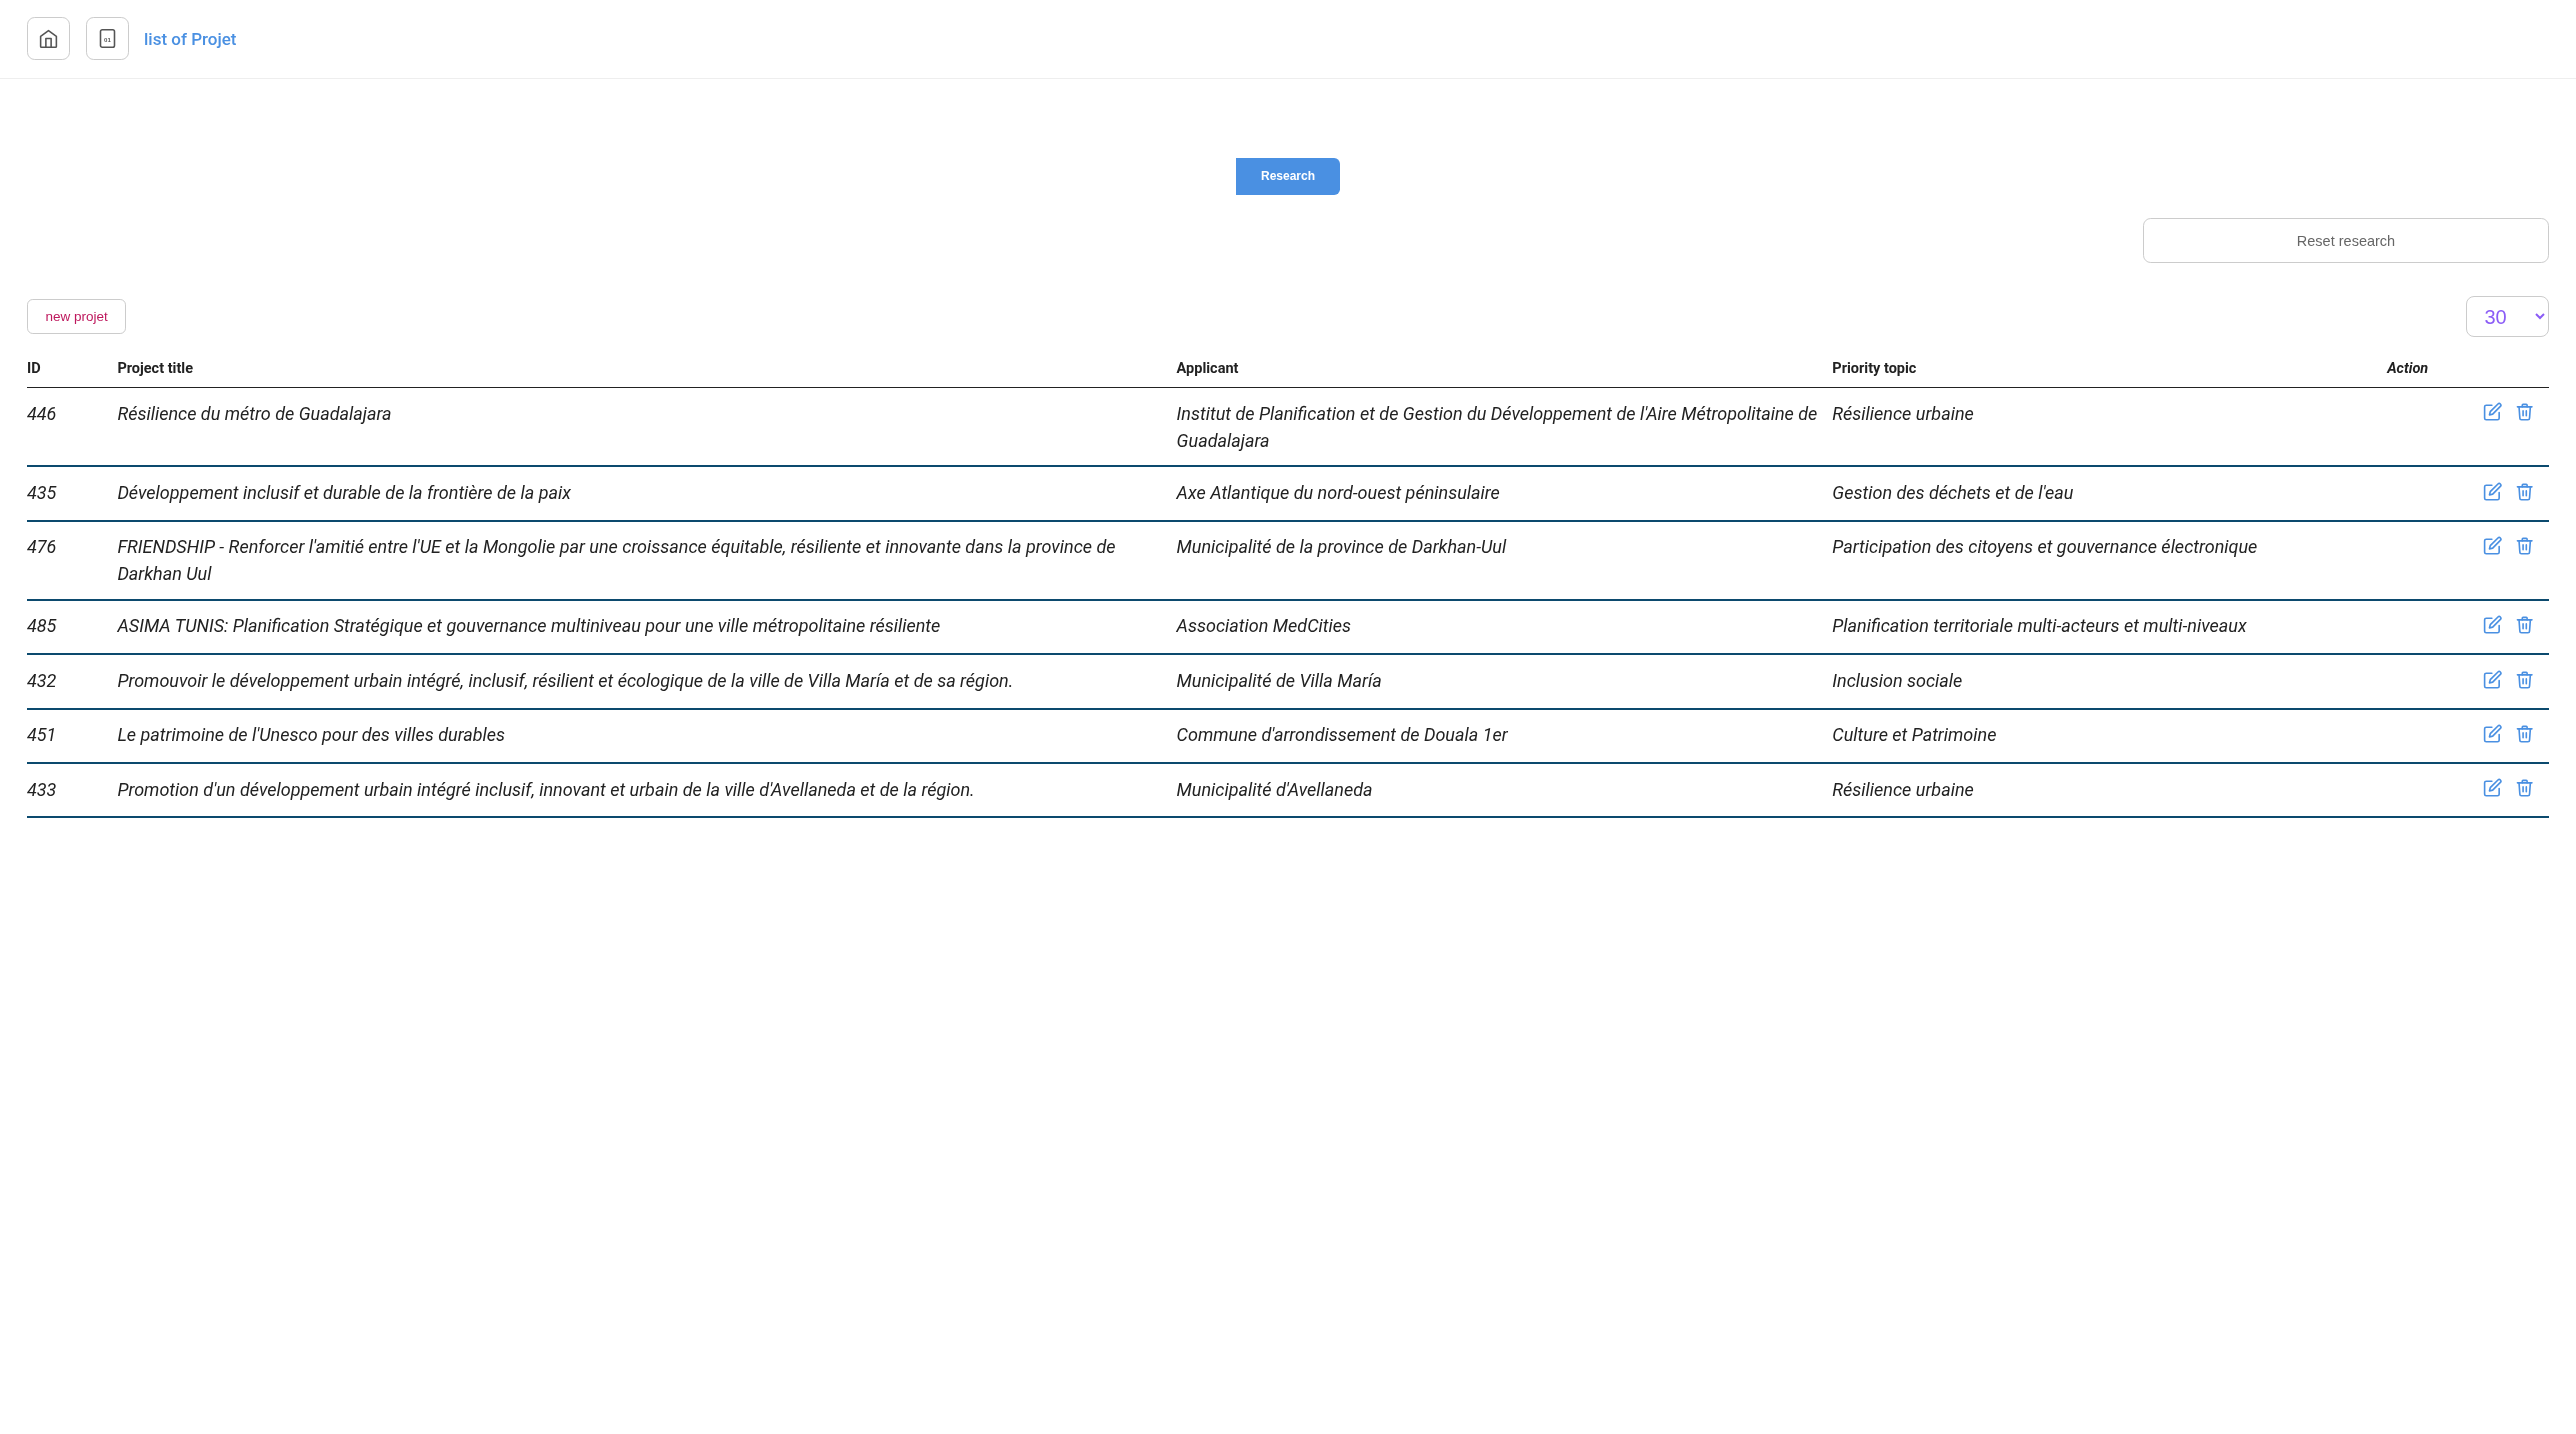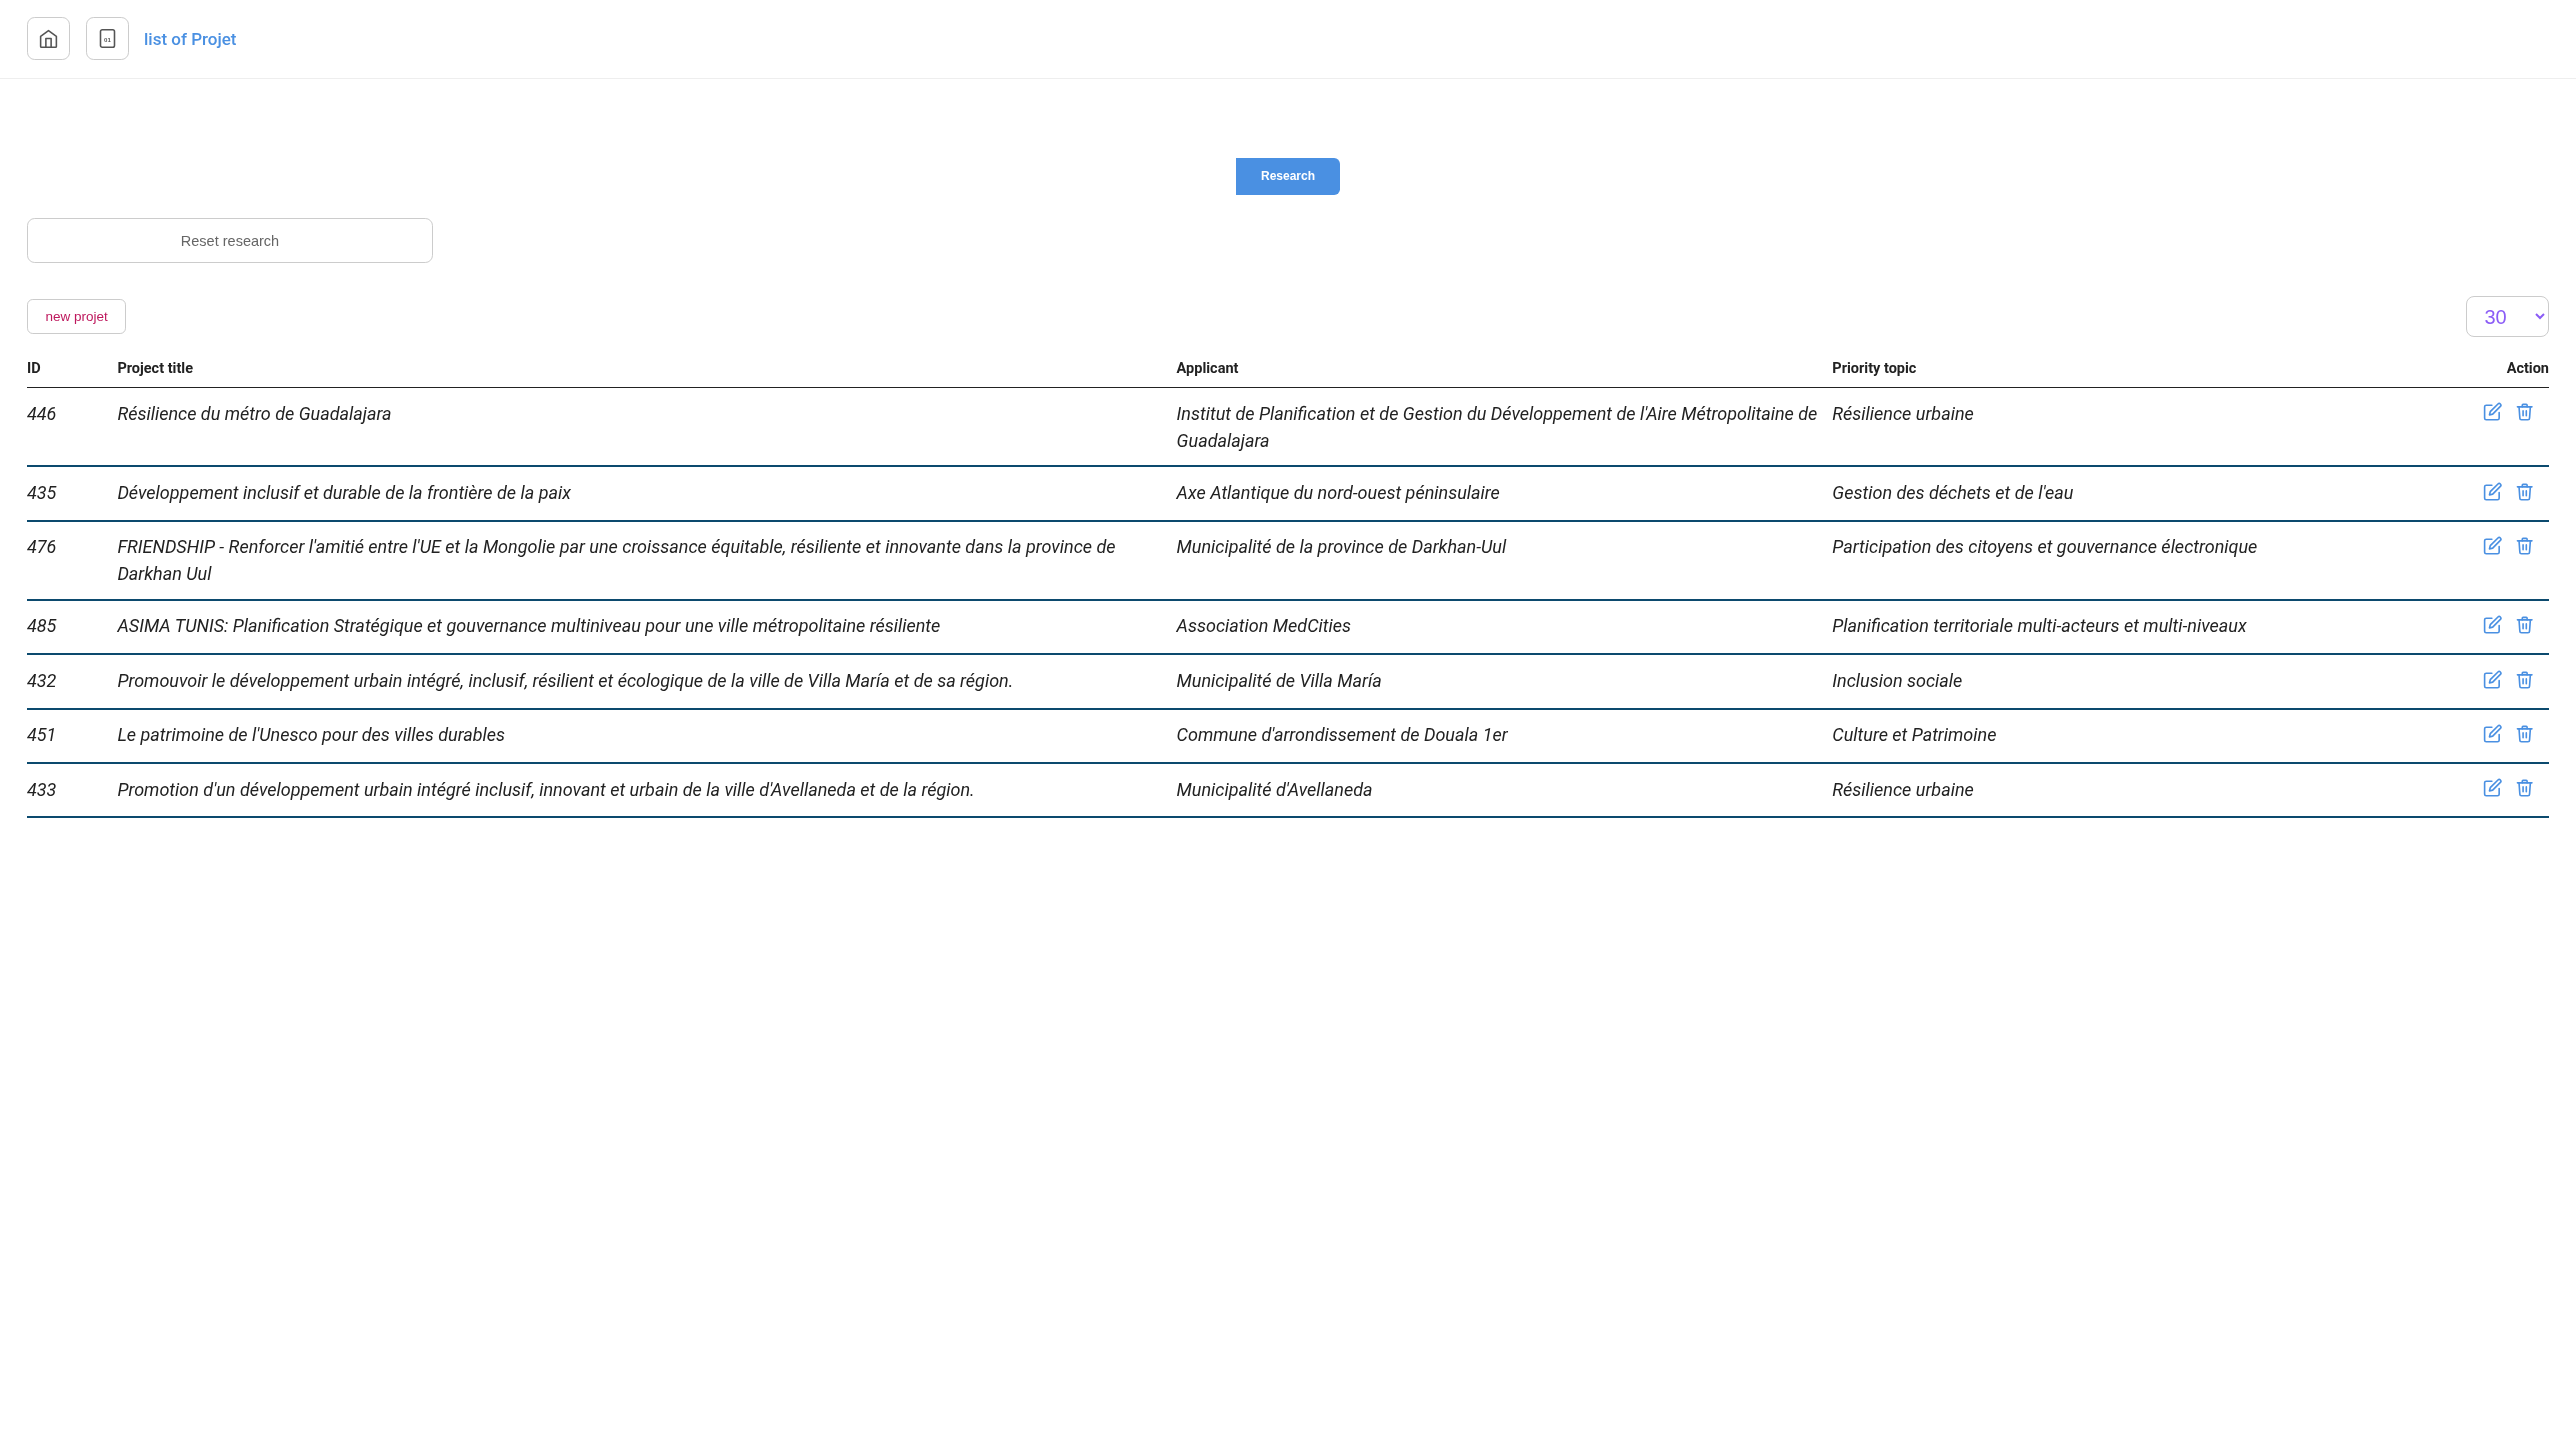--- a/index.html
+++ b/index.html
@@ -69,21 +69,21 @@
       color: #fff;
       border: none;
       border-radius: 0 5.8px 5.8px 0;
       font-size: 12px;
       font-weight: 600;
       cursor: pointer;
       margin-top: 48px;
     }
     .reset-area {
       display: flex;
-      justify-content: flex-start;
+      justify-content: flex-end;
       padding: 7.7px 27px 23px;
     }
     .reset-btn {
       width: 406px;
       padding: 13.5px 27px;
       border: 1.5px solid #ccc;
       border-radius: 7.7px;
       background: #fff;
       font-size: 14.5px;
       color: #666;
@@ -130,21 +130,21 @@
       text-align: left;
       padding: 9.7px 11.6px 9.7px 0;
       font-weight: 700;
       font-size: 14.5px;
       white-space: nowrap;
     }
     th.col-id { width: 43px; }
     th.col-title { width: 42%; }
     th.col-applicant { width: 26%; }
     th.col-priority { width: 22%; }
-    th.col-action { width: 77px; text-align: right; padding-right: 0; }
+    th.col-action { width: 77px; padding-right: 0; font-style: italic; }
     td {
       padding: 11.6px 11.6px 11.6px 0;
       vertical-align: top;
       font-size: 18px;
       border-bottom: 2px solid #0c4a6e;
       line-height: 1.5;
       font-style: italic;
     }
     td.col-action {
       text-align: right;

